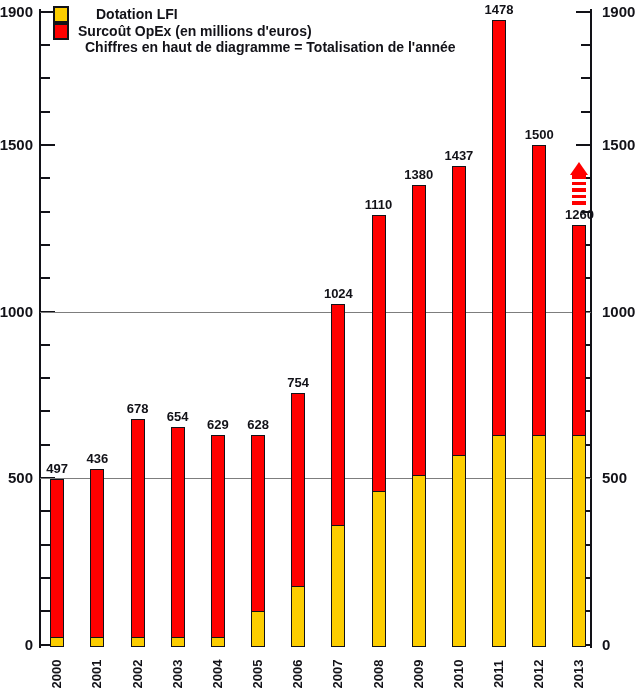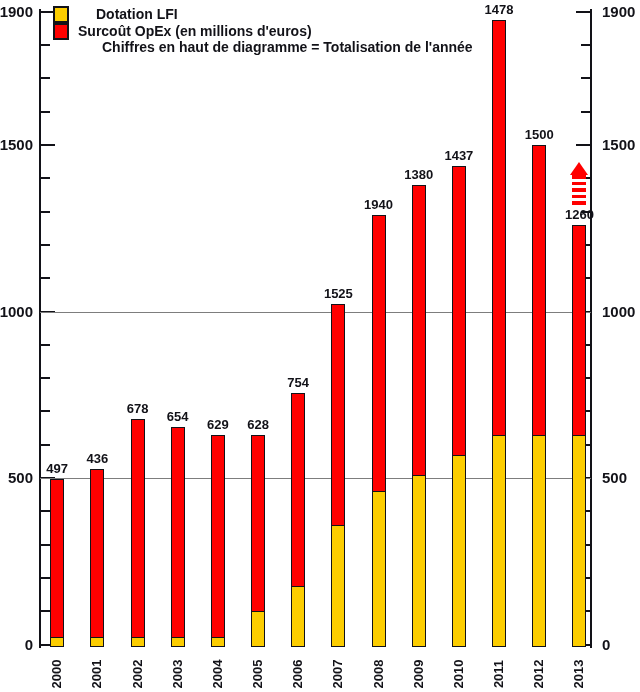--- a/index.html
+++ b/index.html
@@ -25,21 +25,21 @@
 </head>
 <body>
 
 <div id="chart">
 
   <div id="legend">
     <span class="swatch" style="left: 53px; top: 6px; background-color: rgb(252, 205, 0);"></span>
     <span class="legend-label" style="left:96px;top:7px;">Dotation LFI</span>
     <span class="swatch" style="left: 53px; top: 23px; background-color: rgb(255, 0, 0);"></span>
     <span class="legend-label" style="left:78px;top:24px;">Surcoût OpEx (en millions d'euros)</span>
-    <span class="legend-note" style="left:102px;top:40px;">Chiffres en haut de diagramme = Totalisation de l'année</span>
+    <span class="legend-note" style="left:85px;top:40px;">Chiffres en haut de diagramme = Totalisation de l'année</span>
   </div>
 
   <div id="plot" style="position:absolute;left:0;top:0;width:640px;height:692px;">
       <div class="axis" style="left: 39px; top: 9px; height: 639px;"></div>
       <div class="axis" style="left: 590px; top: 9px; height: 639px;"></div>
       <div class="tick" style="left: 40px; top: 643.5px; width: 15px;"></div>
       <div class="tick" style="left: 576px; top: 643.5px; width: 15px;"></div>
       <div class="ylab" style="right: 607px; top: 636.5px;">0</div>
       <div class="ylab" style="left: 602px; top: 636.5px;">0</div>
       <div class="tick" style="left: 40px; top: 610.2px; width: 10px;"></div>
@@ -113,25 +113,25 @@
       <div class="seg" style="left: 251.05px; top: 435.376px; width: 14px; height: 177.824px; background: rgb(255, 0, 0);"></div>
       <div class="seg" style="left: 251.05px; top: 611.2px; width: 14px; height: 35.8px; background: rgb(252, 205, 0);"></div>
       <div class="total" style="left: 233.05px; top: 418.376px; width: 50px;">628</div>
       <div class="xlab" style="left: 236.05px; top: 667px; width: 44px;">2005</div>
       <div class="seg" style="left: 291.22px; top: 393.418px; width: 14px; height: 194.807px; background: rgb(255, 0, 0);"></div>
       <div class="seg" style="left: 291.22px; top: 586.225px; width: 14px; height: 60.775px; background: rgb(252, 205, 0);"></div>
       <div class="total" style="left: 273.22px; top: 376.418px; width: 50px; text-align: center;">754</div>
       <div class="xlab" style="left: 276.22px; top: 667px; width: 44px;">2006</div>
       <div class="seg" style="left: 331.39px; top: 303.508px; width: 14px; height: 223.112px; background: rgb(255, 0, 0);"></div>
       <div class="seg" style="left: 331.39px; top: 524.62px; width: 14px; height: 122.38px; background: rgb(252, 205, 0);"></div>
-      <div class="total" style="left: 313.39px; top: 286.508px; width: 50px;">1525</div>
+      <div class="total" style="left: 313.39px; top: 286.508px; width: 50px;">1024</div>
       <div class="xlab" style="left: 316.39px; top: 667px; width: 44px;">2007</div>
       <div class="seg" style="left: 371.56px; top: 214.93px; width: 14px; height: 278.39px; background: rgb(255, 0, 0);"></div>
       <div class="seg" style="left: 371.56px; top: 491.32px; width: 14px; height: 155.68px; background: rgb(252, 205, 0);"></div>
-      <div class="total" style="left: 353.56px; top: 197.93px; width: 50px;">1940</div>
+      <div class="total" style="left: 353.56px; top: 197.93px; width: 50px;">1110</div>
       <div class="xlab" style="left: 356.56px; top: 667px; width: 44px;">2008</div>
       <div class="seg" style="left: 411.73px; top: 184.96px; width: 14px; height: 291.71px; background: rgb(255, 0, 0);"></div>
       <div class="seg" style="left: 411.73px; top: 474.67px; width: 14px; height: 172.33px; background: rgb(252, 205, 0);"></div>
       <div class="total" style="left: 393.73px; top: 167.96px; width: 50px;">1380</div>
       <div class="xlab" style="left: 396.73px; top: 667px; width: 44px;">2009</div>
       <div class="seg" style="left: 451.9px; top: 165.979px; width: 14px; height: 290.711px; background: rgb(255, 0, 0);"></div>
       <div class="seg" style="left: 451.9px; top: 454.69px; width: 14px; height: 192.31px; background: rgb(252, 205, 0);"></div>
       <div class="total" style="left: 433.9px; top: 148.979px; width: 50px;">1437</div>
       <div class="xlab" style="left: 436.9px; top: 667px; width: 44px;">2010</div>
       <div class="seg" style="left: 492.07px; top: 19.792px; width: 14px; height: 416.918px; background: rgb(255, 0, 0);"></div>

